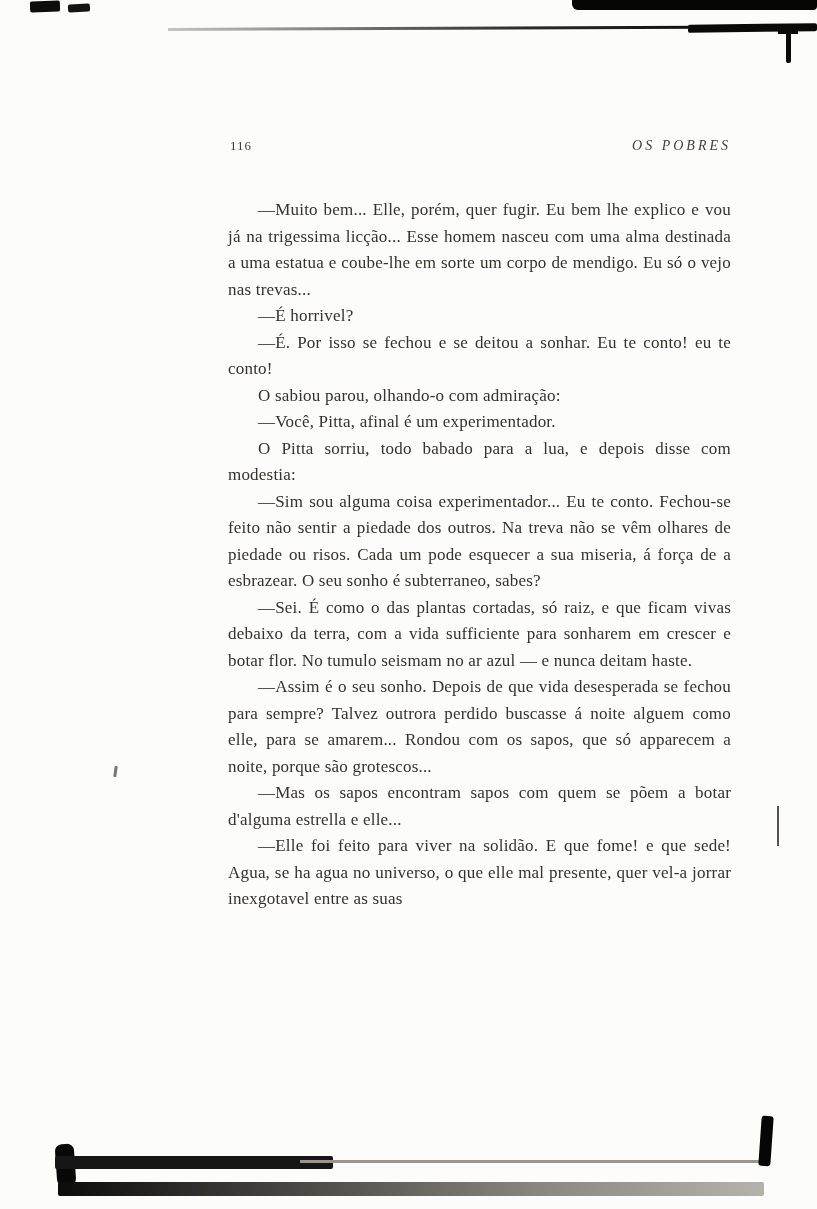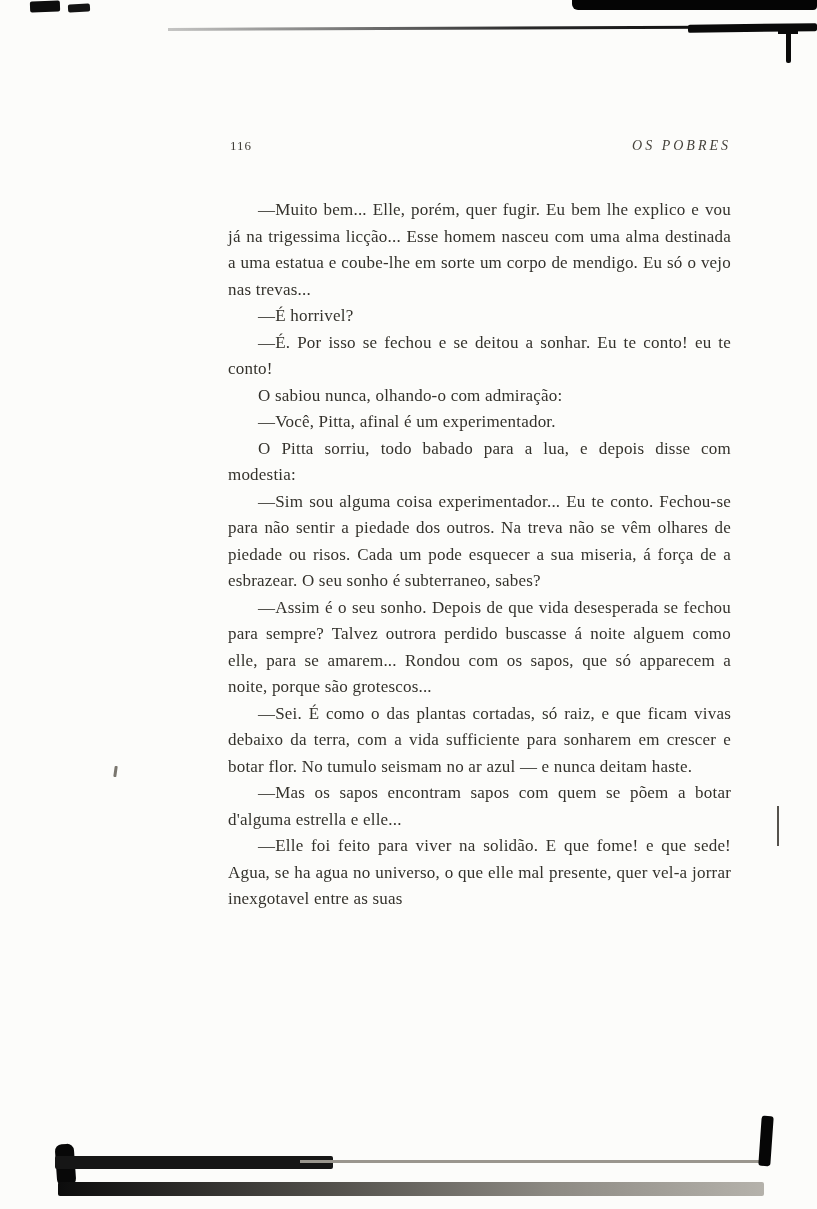--- a/index.html
+++ b/index.html
@@ -101,23 +101,23 @@
 
   <header class="running-header">
     <span class="page-number">116</span>
     <span class="running-title">OS POBRES</span>
   </header>
 
   <main class="text-block">
     <p class="para"><span>—Muito bem... Elle, porém, quer fugir. Eu bem lhe explico e vou já na trigessima licção... Esse homem nasceu com uma alma destinada a uma estatua e coube-lhe em sorte um corpo de mendigo. Eu só o vejo nas trevas...</span></p>
     <p class="para"><span>—É horrivel?</span></p>
     <p class="para"><span>—É. Por isso se fechou e se deitou a sonhar. Eu te conto! eu te conto!</span></p>
-    <p class="para"><span>O sabiou nunca, olhando-o com admiração:</span></p>
+    <p class="para"><span>O sabiou parou, olhando-o com admiração:</span></p>
     <p class="para"><span class="italic">—Você, Pitta, afinal é um experimentador.</span></p>
     <p class="para"><span>O Pitta sorriu, todo babado para a lua, e depois disse com modestia:</span></p>
-    <p class="para"><span>—Sim sou alguma coisa experimentador... Eu te conto. Fechou-se para não sentir a piedade dos outros. Na treva não se vêm olhares de piedade ou risos. Cada um pode esquecer a sua miseria, á força de a esbrazear. O seu sonho é subterraneo, sabes?</span></p>
+    <p class="para"><span>—Sim sou alguma coisa experimentador... Eu te conto. Fechou-se feito não sentir a piedade dos outros. Na treva não se vêm olhares de piedade ou risos. Cada um pode esquecer a sua miseria, á força de a esbrazear. O seu sonho é subterraneo, sabes?</span></p>
+    <p class="para"><span>—Sei. </span><span class="italic">É como o das plantas cortadas, só raiz,</span><span> e que ficam vivas debaixo da terra, com a vida sufficiente para sonharem em crescer e botar flor. No tumulo seismam no ar azul — e nunca deitam haste.</span></p>
     <p class="para"><span>—Assim é o seu sonho. Depois de que vida desesperada se fechou para sempre? Talvez outrora perdido buscasse á noite alguem como elle, para se amarem... Rondou com os sapos, que só apparecem a noite, porque são grotescos...</span></p>
-    <p class="para"><span>—Sei. </span><span class="italic">É como o das plantas cortadas, só raiz,</span><span> e que ficam vivas debaixo da terra, com a vida sufficiente para sonharem em crescer e botar flor. No tumulo seismam no ar azul — e nunca deitam haste.</span></p>
     <p class="para"><span>—Mas os sapos encontram sapos com quem se põem a botar d'alguma estrella e elle...</span></p>
     <p class="para"><span>—Elle foi feito para viver na solidão. E que fome! e que sede! Agua, se ha agua no universo, o que elle </span><span class="italic">mal presente, quer vel-a jorrar inexgotavel entre as suas</span></p>
   </main>
 
 </div>
 
 </body></html>

